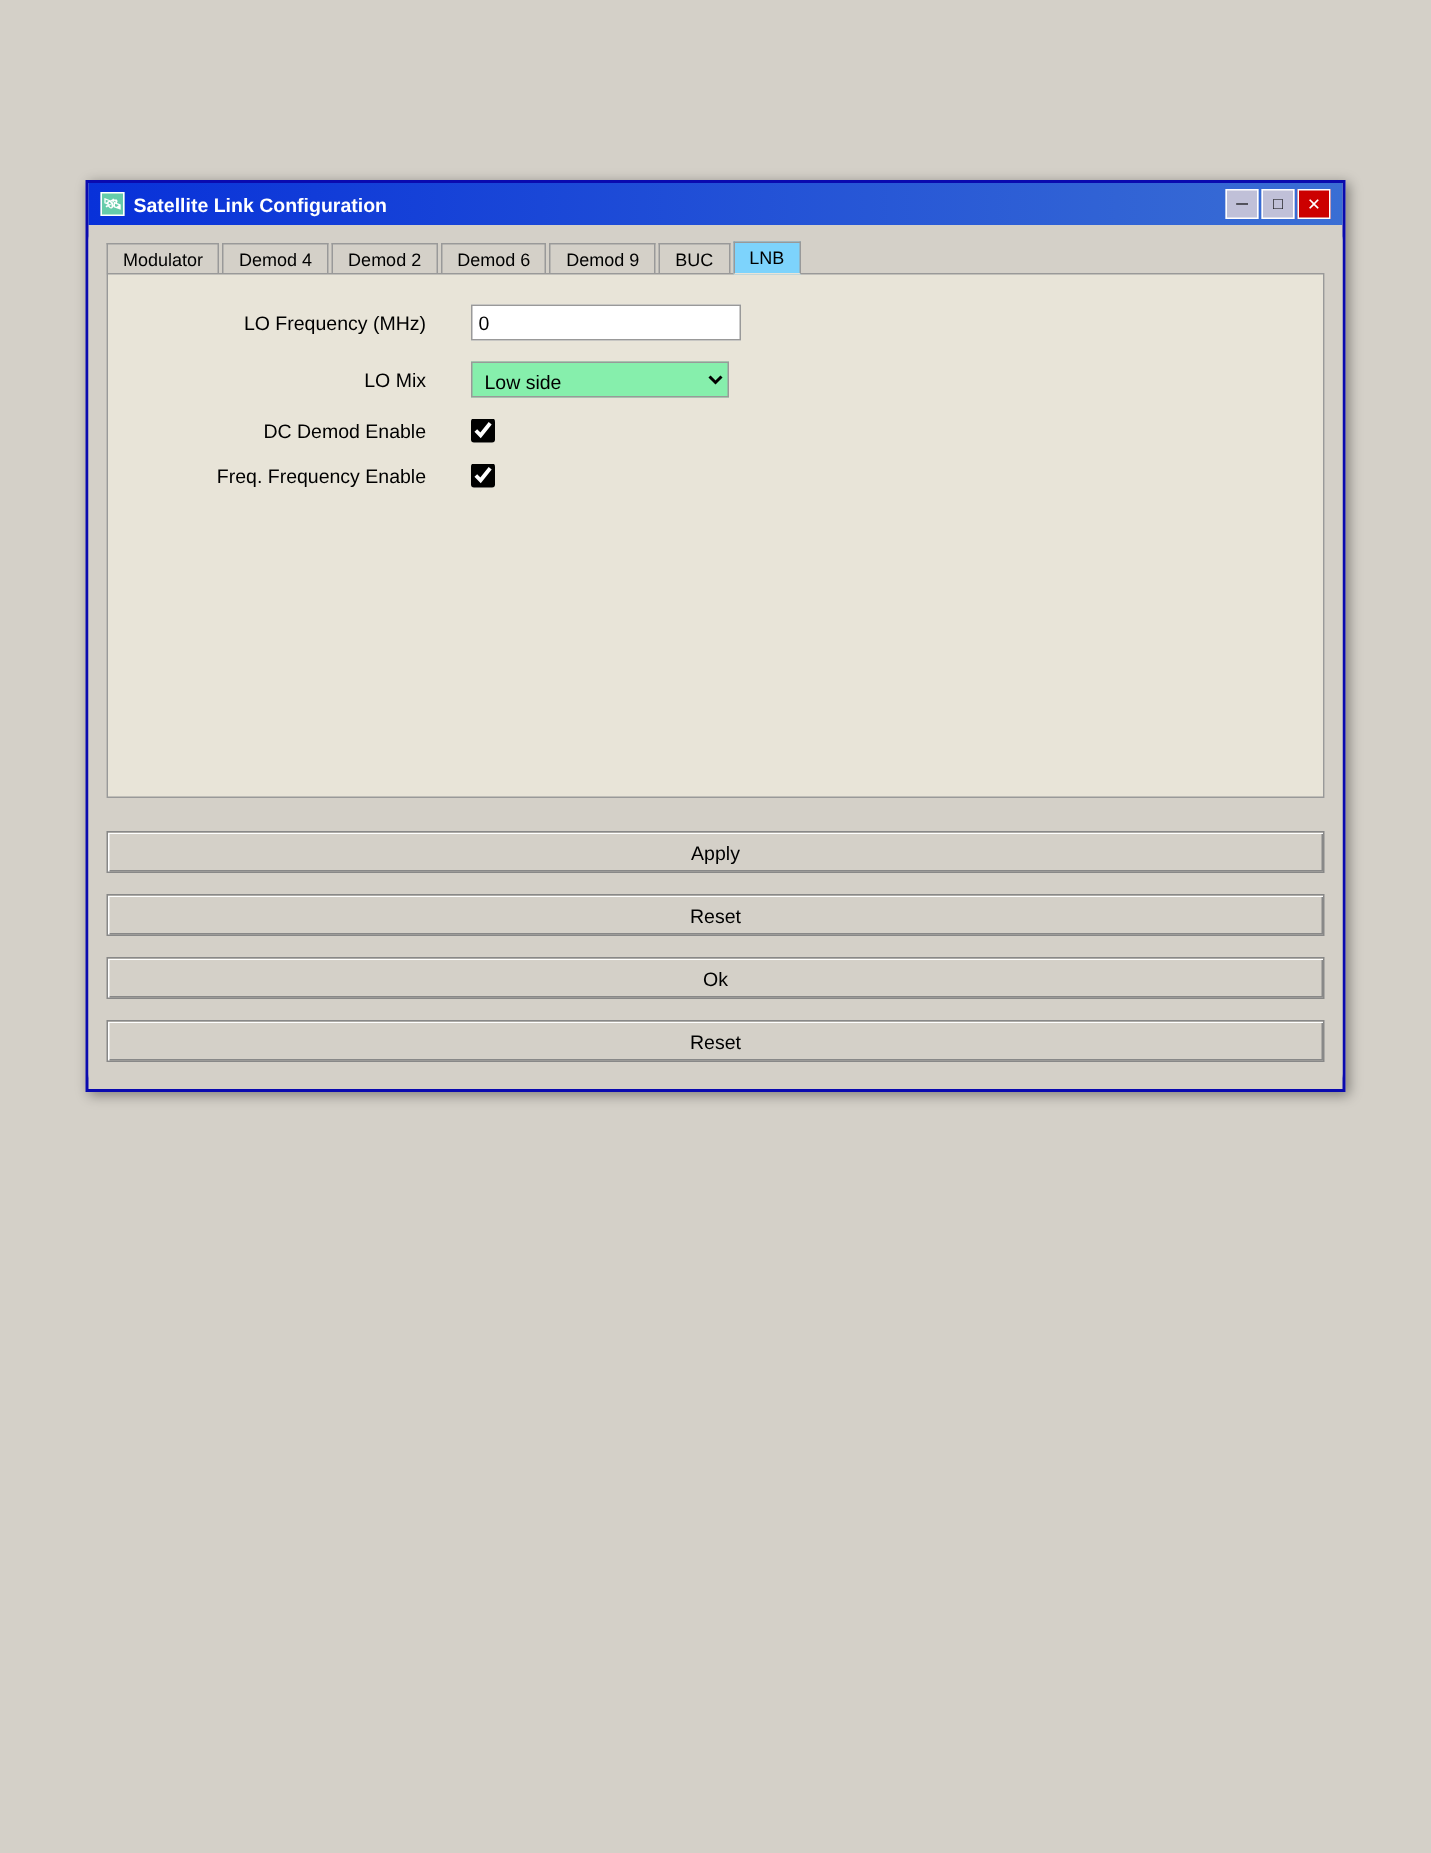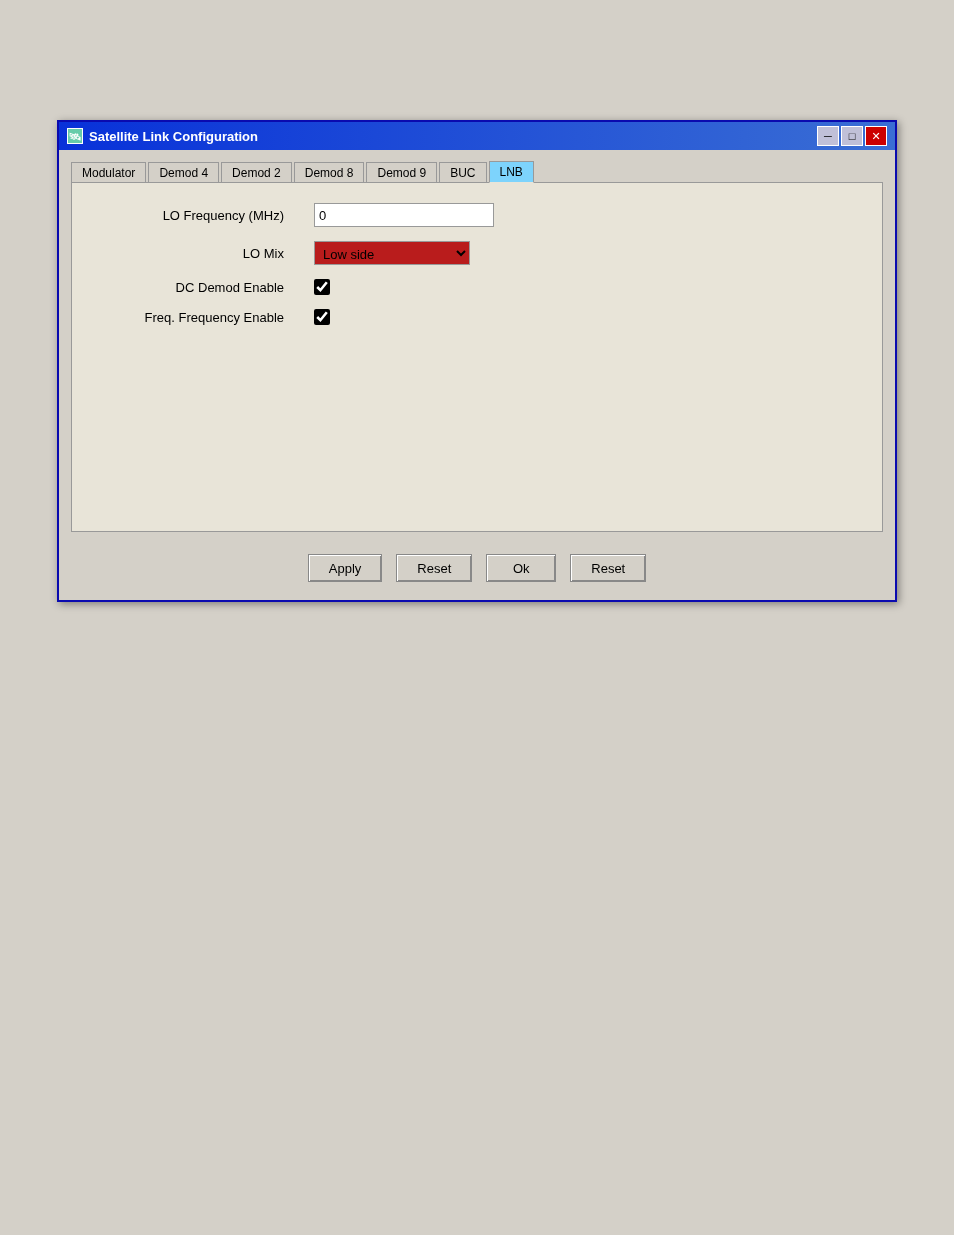--- a/index.html
+++ b/index.html
@@ -139,41 +139,42 @@
       border: 1px solid #999;
       background: white;
       padding: 2px 4px;
       font-size: 13px;
       width: 180px;
     }
 
     .form-select {
       height: 24px;
       border: 1px solid #999;
-      background: #b91c1c;
+      background: #86efac;
       padding: 4px 4px;
       font-size: 13px;
-      width: 156px;
+      width: 172px;
       appearance: auto;
     }
 
     .form-checkbox {
       width: 16px;
       height: 16px;
       cursor: pointer;
       accent-color: #000;
     }
 
     
     .button-bar {
       display: flex;
-      justify-content: center;
+      justify-content: flex-end;
       gap: 14px;
       margin-top: 16px;
       padding: 6px 0 4px 0;
+      flex-direction: column;
     }
 
     .btn {
       padding: 4px 20px;
       min-width: 70px;
       height: 28px;
       border: 1px solid #888;
       background: #d4d0c8;
       cursor: pointer;
       font-size: 13px;
@@ -197,21 +198,21 @@
       <div class="title-btn close">✕</div>
     </div>
   </div>
 
   <div class="window-body">
 
     <div class="tab-bar">
       <div class="tab">Modulator</div>
       <div class="tab">Demod 4</div>
       <div class="tab">Demod 2</div>
-      <div class="tab">Demod 8</div>
+      <div class="tab">Demod 6</div>
       <div class="tab">Demod 9</div>
       <div class="tab">BUC</div>
       <div class="tab active">LNB</div>
     </div>
 
     <div class="content-area">
       <div class="form-grid">
 
         <label class="form-label">LO Frequency (MHz)</label>
         <input class="form-input" type="text" value="0" style="">

